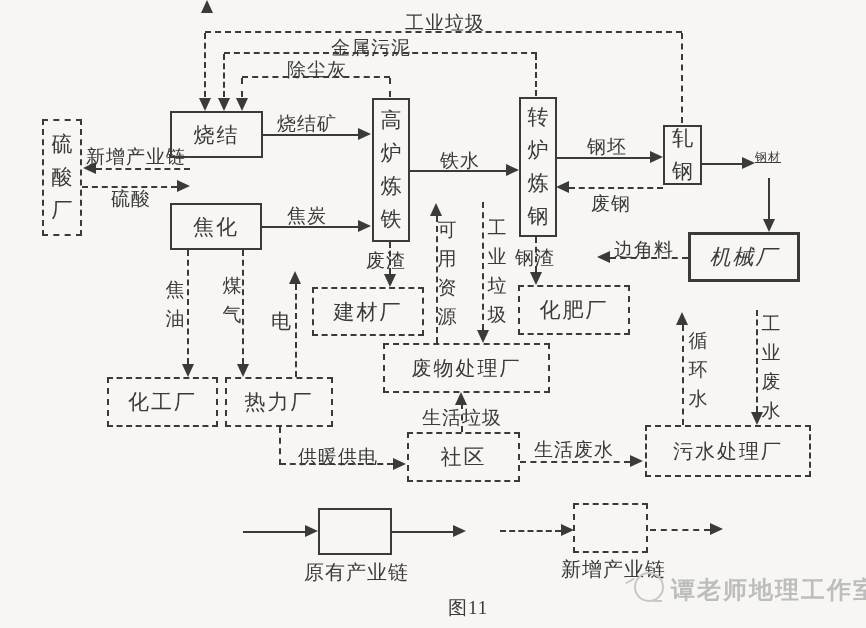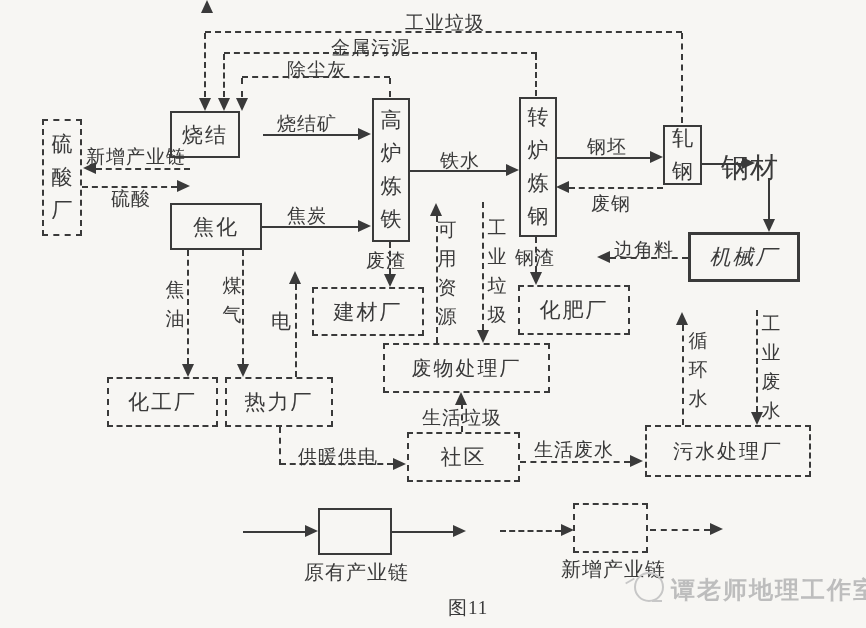--- a/index.html
+++ b/index.html
@@ -28,21 +28,21 @@
            font-weight:bold;}
   .wm-logo{position:absolute;width:30px;height:30px;border:2px solid #c7c7c7;border-radius:50%;
            box-sizing:border-box;}
   .wm-tick{position:absolute;width:10px;height:0;border-top:2px solid #c7c7c7;}
 </style>
 </head>
 <body>
 
 <div class="stage">
 
-  <div class="box" style="left:170px;top:111px;width:70px;height:47px;">
+  <div class="box" style="left:170px;top:111px;width:93px;height:47px;">
       <span>烧结</span>
     </div>
   <div class="box" style="left:170px;top:203px;width:92px;height:47px;">
       <span>焦化</span>
     </div>
   <div class="box vbox" style="left:372px;top:98px;width:36px;height:144px;">
       <span>高炉炼铁</span>
     </div>
   <div class="box vbox" style="left:519px;top:97px;width:36px;height:140px;align-items:center;">
       <span>转炉炼钢</span>
@@ -110,21 +110,21 @@
   <div class="ah r" style="left:358px;top:220px;"></div>
   <div class="lbl" style="left:287px;top:203px;">焦炭</div>
   <div class="hl" style="left:408px;top:170px;width:98px;"></div>
   <div class="ah r" style="left:506px;top:164px;"></div>
   <div class="lbl" style="left:440px;top:148px;">铁水</div>
   <div class="hl" style="left:555px;top:157px;width:95px;"></div>
   <div class="ah r" style="left:650px;top:151px;"></div>
   <div class="lbl" style="left:587px;top:134px;">钢坯</div>
   <div class="hl" style="left:702px;top:163px;width:40px;"></div>
   <div class="ah r" style="left:742px;top:157px;"></div>
-  <div class="lbl" style="left:721px;top:149px;font-size:28px;">钢材</div>
+  <div class="lbl" style="left:755px;top:149px;font-size:12px;text-decoration:underline;">钢材</div>
   <div class="vl" style="left:768px;top:178px;height:43px;"></div>
   <div class="ah dn" style="left:763px;top:219px;"></div>
 
   <div class="hl d" style="left:569px;top:187px;width:94px;"></div>
   <div class="ah l" style="left:556px;top:181px;"></div>
   <div class="lbl" style="left:591px;top:191px;">废钢</div>
   <div class="hl d" style="left:610px;top:257px;width:78px;"></div>
   <div class="ah l" style="left:597px;top:251px;"></div>
   <div class="lbl" style="left:614px;top:237px;">边角料</div>
 

